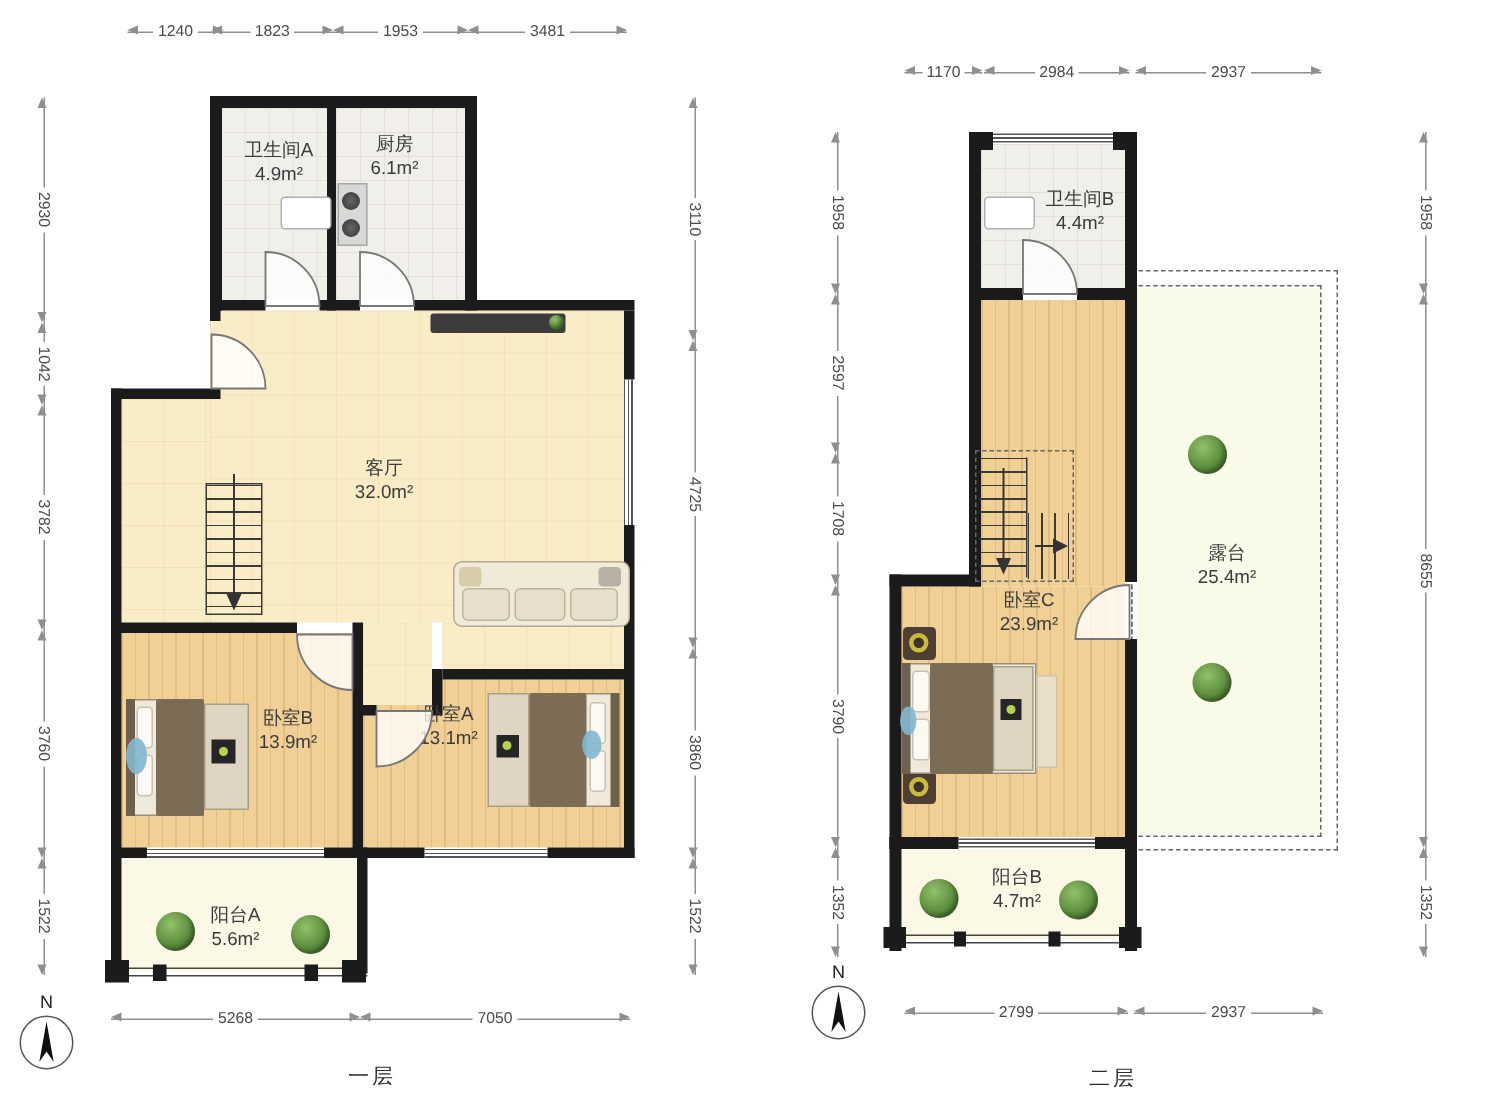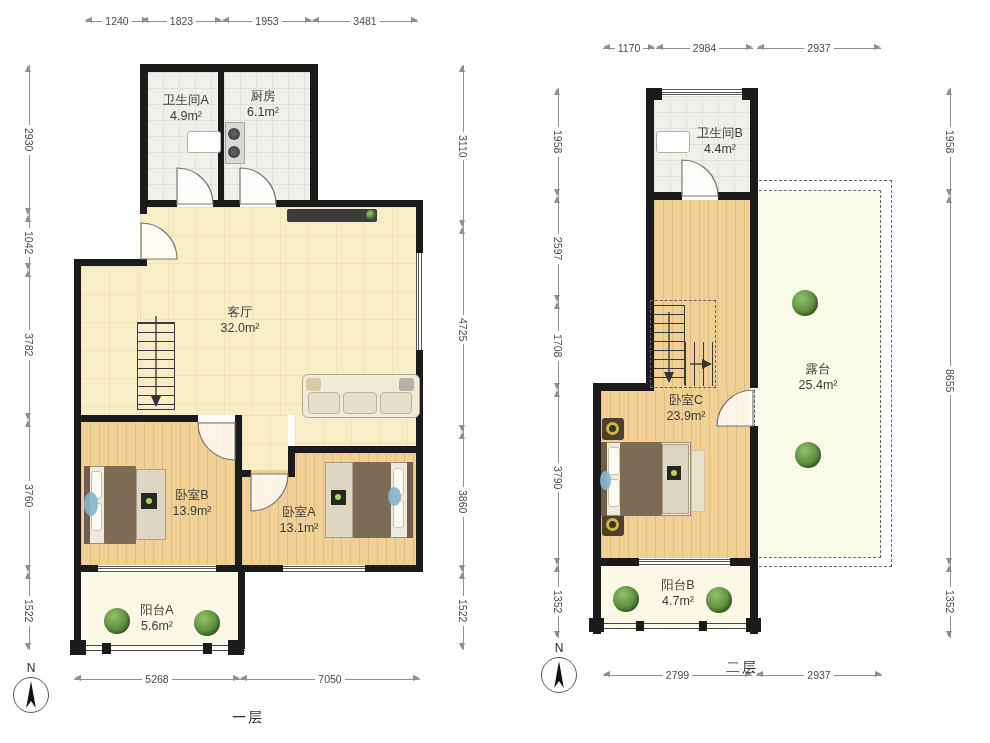--- a/index.html
+++ b/index.html
@@ -139,29 +139,29 @@
     <div class="plant" style="left:194px;top:610px;width:26px;height:26px"></div>
 
     <div class="rlabel" style="left:186px;top:108px">
       <div>卫生间A</div>
       <div>4.9m²</div>
     </div>
     <div class="rlabel" style="left:263px;top:104px">
       <div>厨房</div>
       <div>6.1m²</div>
     </div>
-    <div class="rlabel" style="left:240px;top:320px">
+    <div class="rlabel" style="left:256px;top:320px">
       <div>客厅</div>
       <div>32.0m²</div>
     </div>
-    <div class="rlabel" style="left:192px;top:503px">
+    <div class="rlabel" style="left:192px;top:487px">
       <div>卧室B</div>
       <div>13.9m²</div>
     </div>
-    <div class="rlabel" style="left:299px;top:520px">
+    <div class="rlabel" style="left:299px;top:484px">
       <div>卧室A</div>
       <div>13.1m²</div>
     </div>
     <div class="rlabel" style="left:157px;top:618px">
       <div>阳台A</div>
       <div>5.6m²</div>
     </div>
 
     <div class="dim h" style="left:85px;top:14px;width:64px">
         <span class="ln"></span>
@@ -390,21 +390,21 @@
         <span class="ln"></span>
         <span class="tx">2799</span>
         <span class="ln"></span>
       </div>
     <div class="dim h" style="left:756px;top:668px;width:126px">
         <span class="ln"></span>
         <span class="tx">2937</span>
         <span class="ln"></span>
       </div>
 
-    <div class="floorlabel" style="left:742px;top:668px">二层</div>
+    <div class="floorlabel" style="left:742px;top:719px">二层</div>
 
     <div class="compass" style="left:541px;top:642px;width:36px">
       <div>N</div>
       <div class="circ">
           <div class="needle"></div>
         </div>
     </div>
   </div>
 
   <svg class="overlay" width="990" height="743" viewBox="0 0 990 743">

